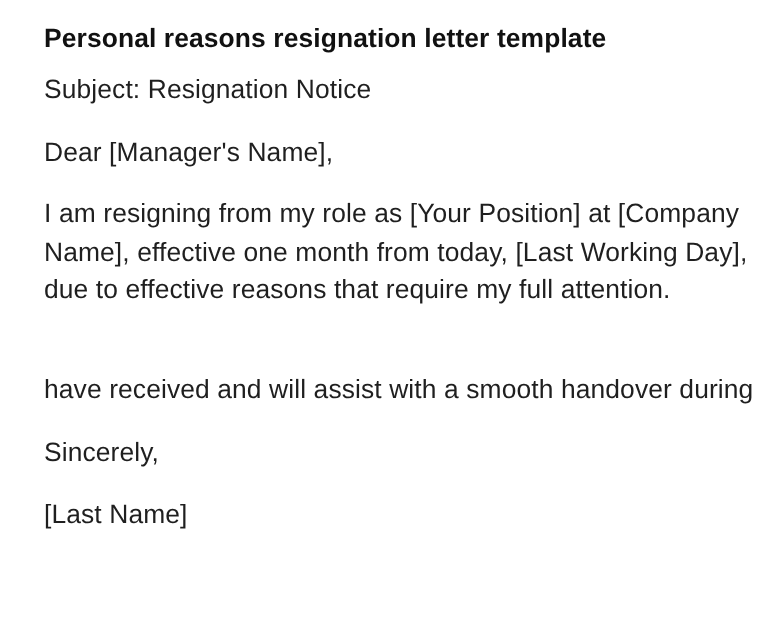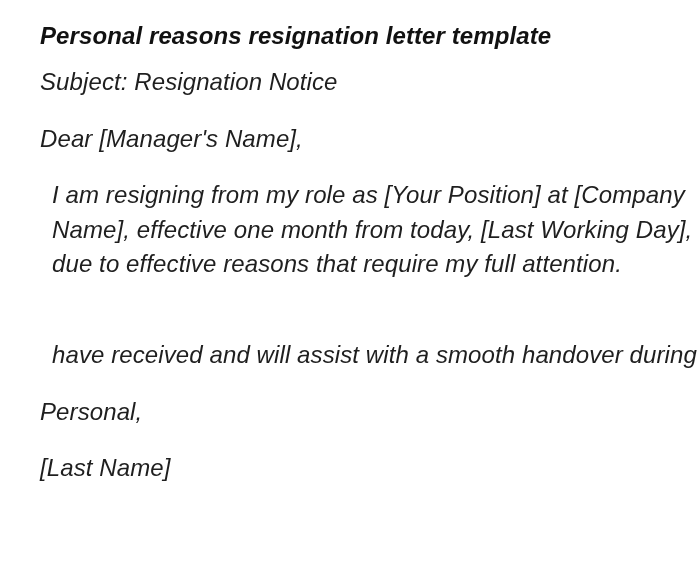--- a/index.html
+++ b/index.html
@@ -7,21 +7,20 @@
     padding: 0;
     background: #ffffff;
   }
   .page {
     position: relative;
     width: 700px;
     height: 492px;
     background: #ffffff;
     overflow: hidden;
     font-family: "Liberation Sans", "DejaVu Sans", sans-serif;
-    font-style: italic;
   }
   .doc {
     padding: 20px 40px 0 40px;
   }
   .doc-title {
     margin: 0 0 14px 0;
     font-size: 24px;
     line-height: 31px;
     font-weight: 700;
     color: #111111;
@@ -31,21 +30,20 @@
   .para {
     margin: 0 0 22px 0;
     font-size: 24px;
     line-height: 34.5px;
     font-weight: 400;
     color: #1f1f1f;
     letter-spacing: 0.1px;
   }
   .line {
     white-space: nowrap;
-    margin-left: 12px;
   }
 </style>
 </head>
 <body>
 
 <div class="page">
   <div class="doc">
 
     <h1 class="doc-title">Personal reasons resignation letter template</h1>
 
@@ -57,18 +55,18 @@
       <span class="line">I am resigning from my role as [Your Position] at [Company</span><br>
       <span class="line">Name], effective one month from today, [Last Working Day],</span><br>
       <span class="line">due to effective reasons that require my full attention.</span>
     </p>
 
     <p class="para">
       <br>
       <span class="line">have received and will assist with a smooth handover during</span><br>
     </p>
 
-    <p class="para">Personal,</p>
+    <p class="para">Sincerely,</p>
 
     <p class="para">[Last Name]</p>
 
   </div>
 </div>
 
 </body></html>

